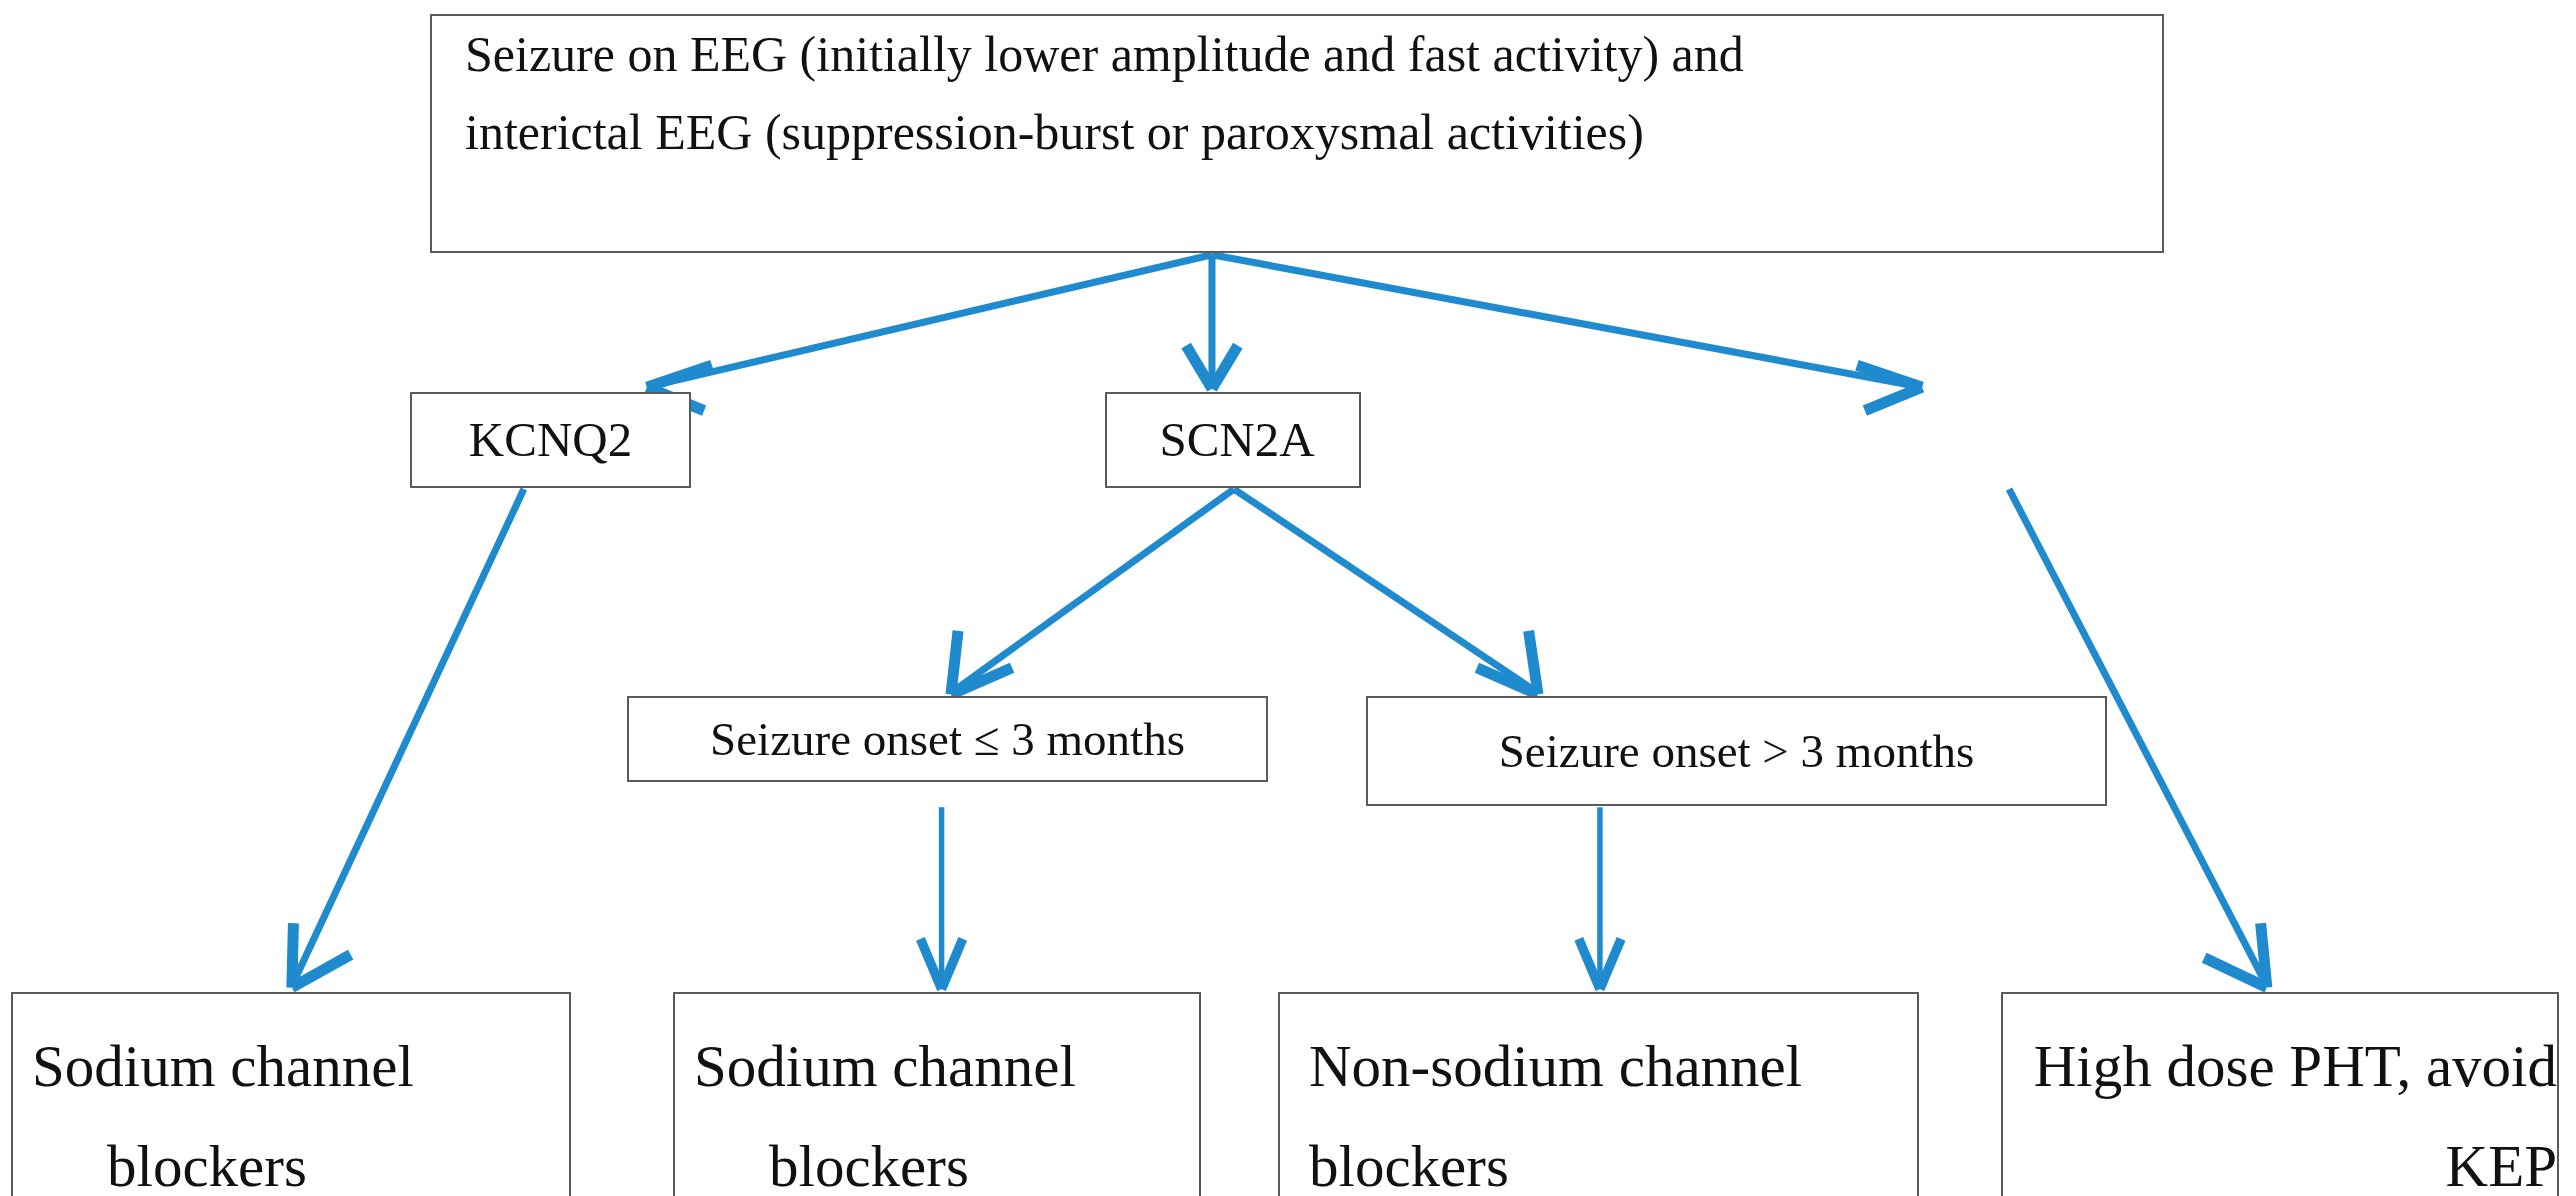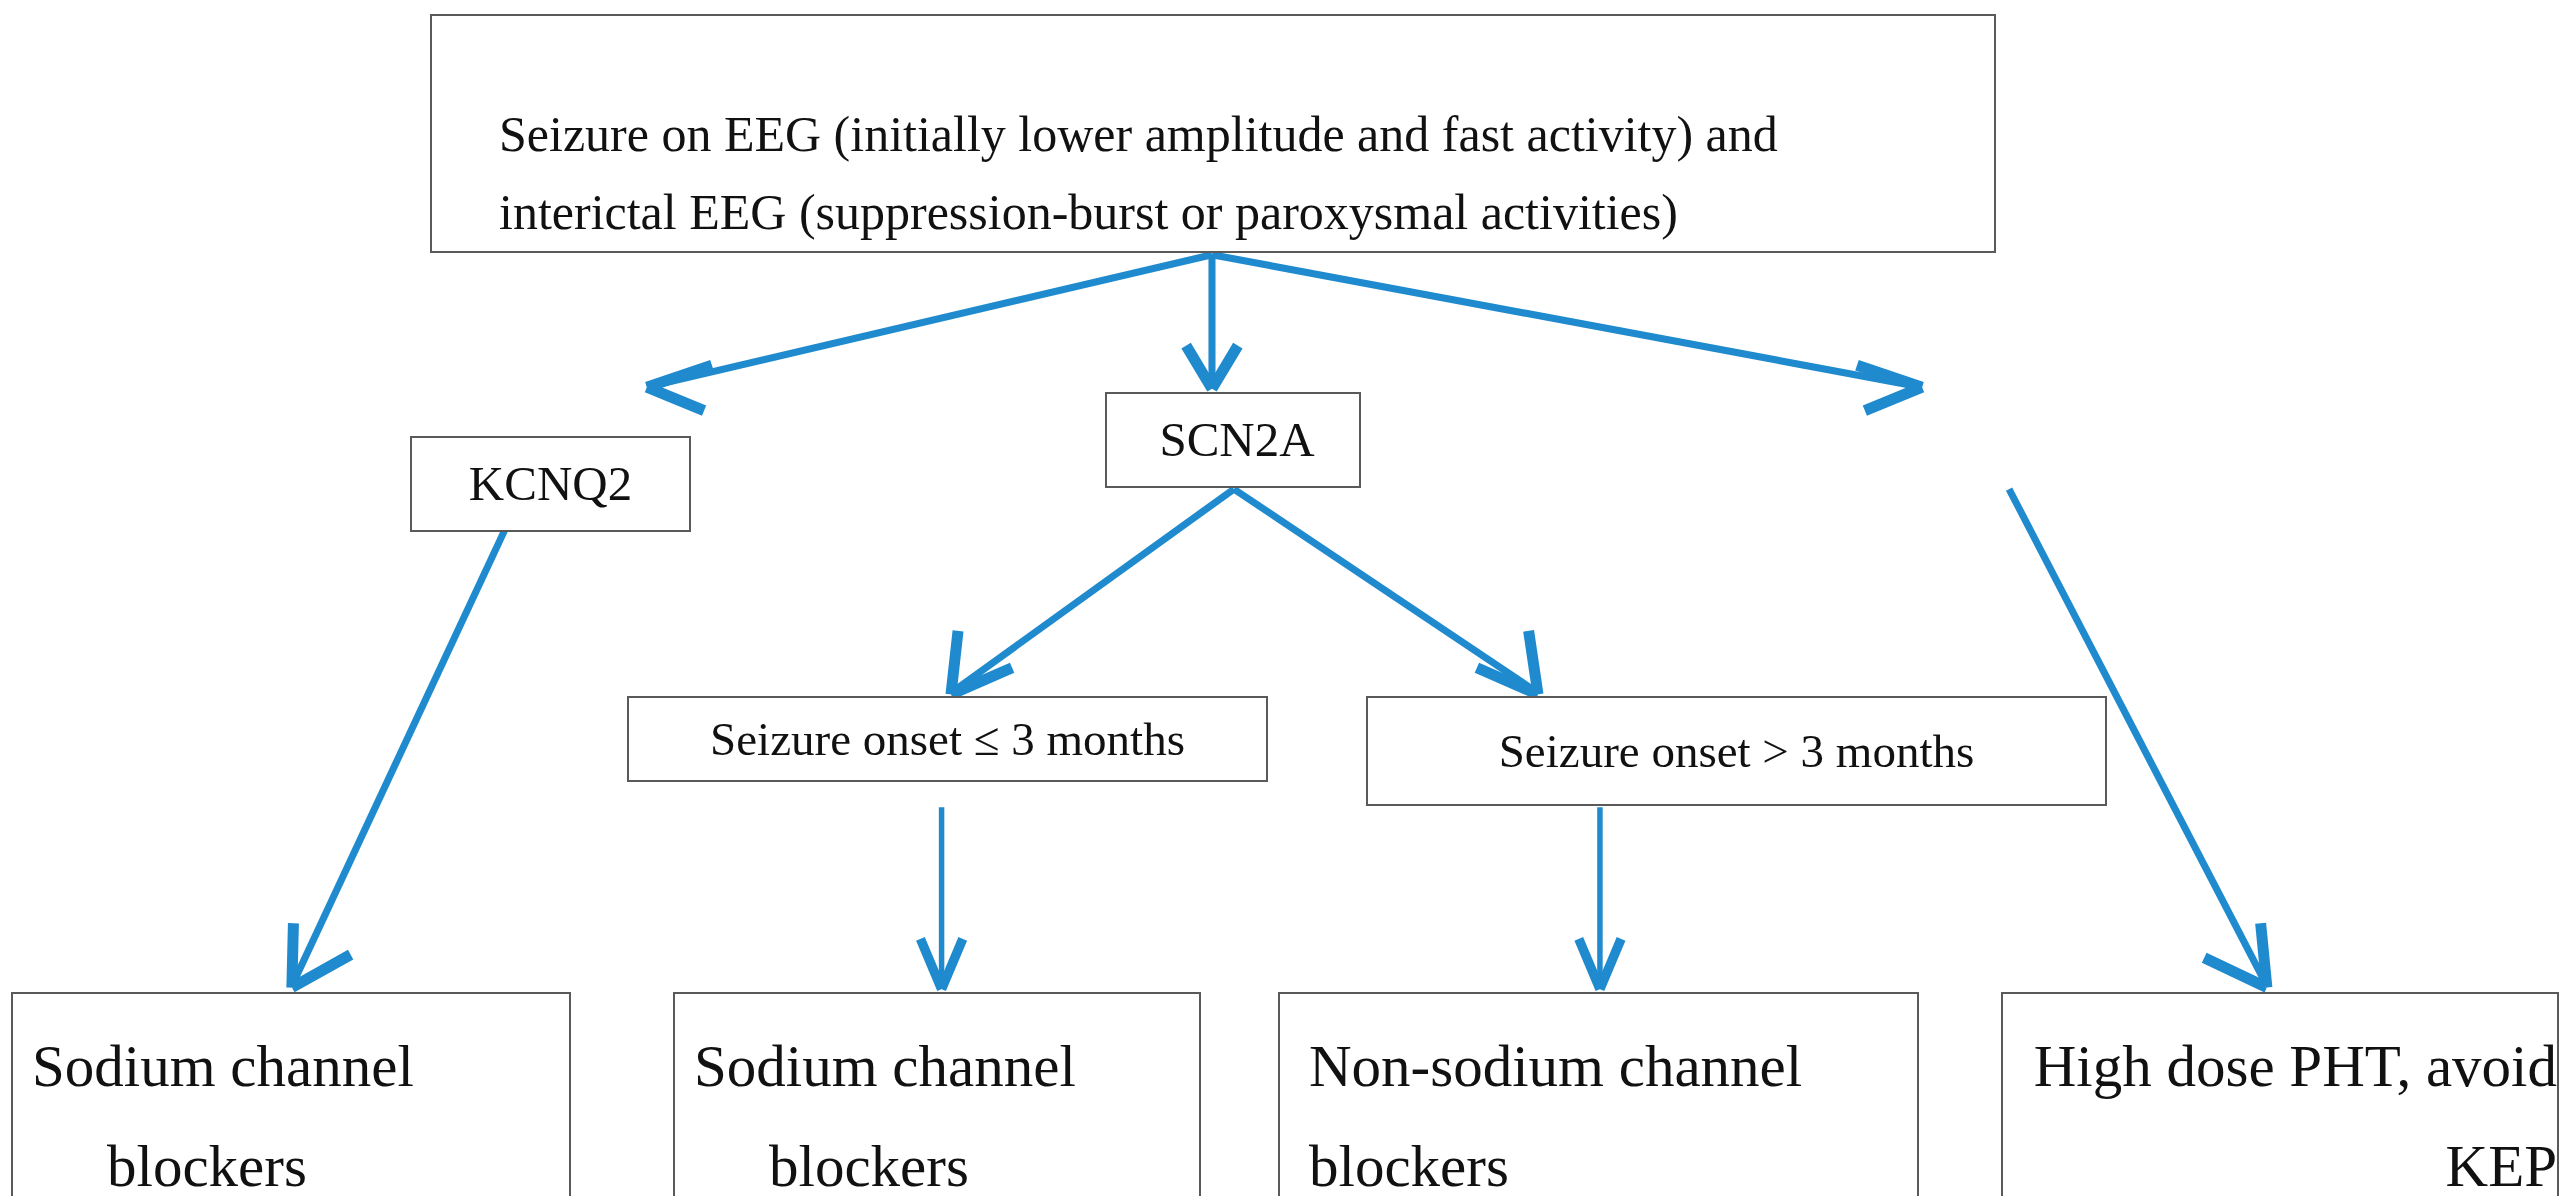--- a/index.html
+++ b/index.html
@@ -37,24 +37,23 @@
   }
   .node .txt {
     width: 100%;
     color: #111111;
     line-height: 1.62;
   }
   
   #node-root {
     left: 430px;
     top: 14px;
-    width: 1566px;
+    width: 1734px;
     height: 239px;
-    align-items: flex-end;
-    padding-left: 34px;
+    align-items: flex-start;
   }
   #node-root .txt {
     padding: 0 33px;
     font-size: 50px;
     text-align: left;
     line-height: 1.55;
   }
   
   .gene-node .txt {
     font-size: 49px;
@@ -148,21 +147,21 @@
     <g>
       <line x1="2563" y1="624" x2="2892" y2="1258" stroke="#1F8ACD" stroke-width="9"></line>
       <path d="M 2892 1260 L 2884 1178 M 2892 1260 L 2812 1222" stroke="#1F8ACD" stroke-width="14" fill="none" stroke-linecap="butt"></path>
     </g>
   </svg>
 
   <div class="node" id="node-root" style="border-color: rgb(90, 90, 90);">
     <div class="txt" style="color: rgb(17, 17, 17);"><span>Seizure on EEG (initially lower amplitude and fast activity) and</span><br><span>interictal EEG (suppression-burst or paroxysmal activities)</span></div>
   </div>
 
-  <div class="node gene-node" id="node-kcnq2" style="border-color: rgb(90, 90, 90); margin-top: 44px;">
+  <div class="node gene-node" id="node-kcnq2" style="border-color: rgb(90, 90, 90);">
     <div class="txt" style="color: rgb(17, 17, 17);">KCNQ2</div>
   </div>
 
   <div class="node gene-node" id="node-scn2a" style="border-color: rgb(90, 90, 90);">
     <div class="txt" style="color: rgb(17, 17, 17); padding-left: 8px;">SCN2A</div>
   </div>
 
 
   <div class="node onset-node" id="node-onset-le" style="border-color: rgb(90, 90, 90);">
     <div class="txt" style="color: rgb(17, 17, 17);">Seizure onset ≤ 3 months</div>

